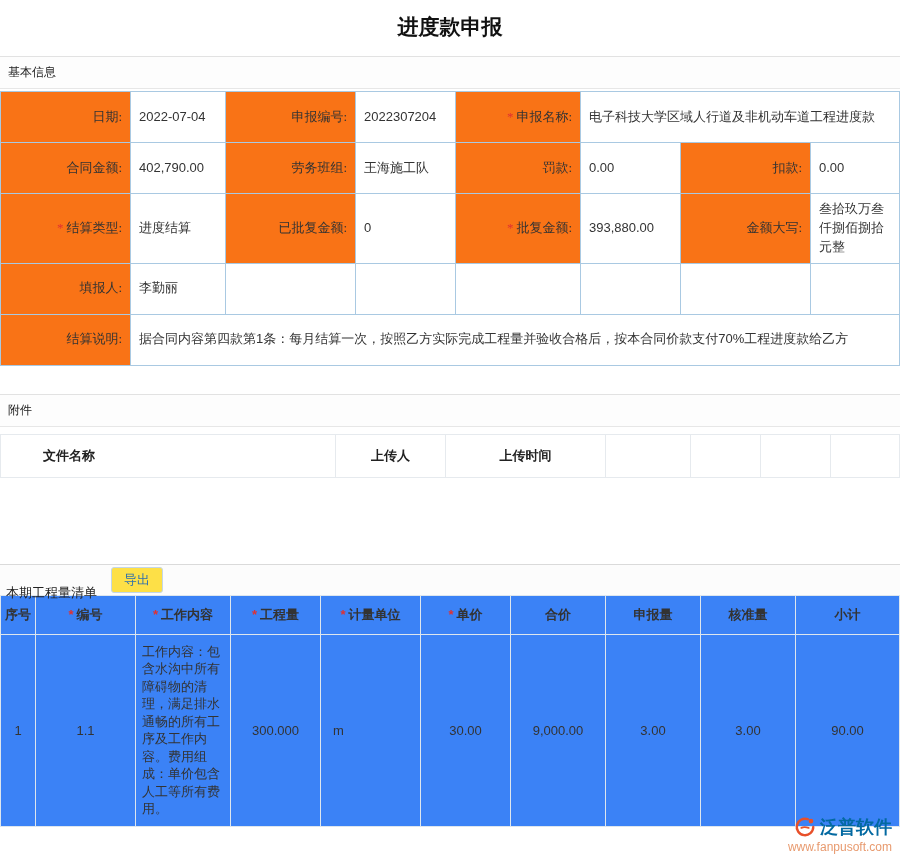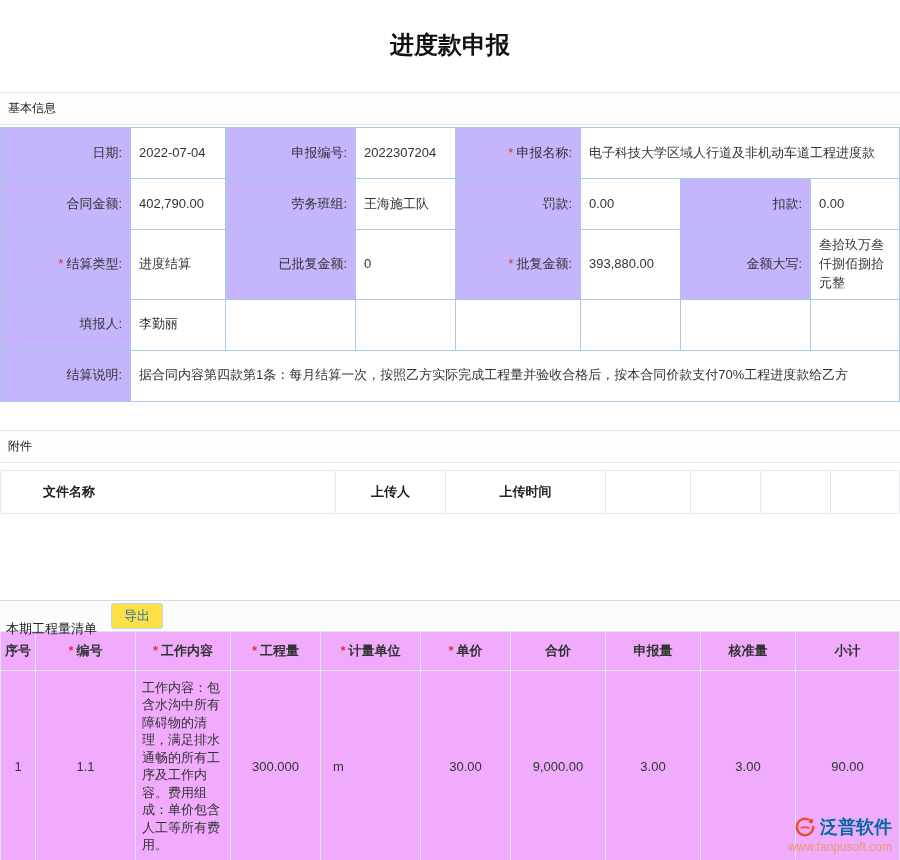--- a/index.html
+++ b/index.html
@@ -4,35 +4,35 @@
 <style>
   * { box-sizing: border-box; }
   html, body { margin: 0; padding: 0; }
   body {
     width: 900px; height: 860px; overflow: hidden; position: relative;
     background: #fff; color: #333;
     font-family: "Liberation Sans", "DejaVu Sans", sans-serif;
     font-size: 13px;
   }
   .page-title {
-    text-align: center; font-size: 24px; font-weight: bold; color: #111;
-    margin: 16px; padding: 13px 0 15px 0;
+    text-align: center; font-size: 21px; font-weight: bold; color: #111;
+    margin: 0; padding: 13px 0 15px 0;
   }
   .section-bar {
     border-top: 1px solid #e2e2e2; border-bottom: 1px solid #e7e7e7;
     background: #fdfdfd; padding: 7px 8px; color: #222; font-size: 12px;
   }
   
   .bi-table { width: 100%; border-collapse: collapse; table-layout: fixed; margin-top: 2px; }
   .bi-table td {
     border: 1px solid #a9c9e2; padding: 6px 8px; background: #fff;
     vertical-align: middle; word-break: break-all; line-height: 1.45;
   }
   .bi-table tr { height: 51px; }
-  .bi-table td.lbl { background: #c4b5fd; text-align: right; white-space: nowrap; }
+  .bi-table td.lbl { background: #f97316; text-align: right; white-space: nowrap; font-family: Liberation Serif, serif; }
   .bi-table td.nowrap { white-space: nowrap; overflow: hidden; }
   .req::before { content: "*"; color: #e03131; margin-right: 3px; }
   
   .att-wrap { margin-top: 28px; }
   .att-table { width: 100%; border-collapse: collapse; table-layout: fixed; margin-top: 7px; }
   .att-table td {
     border: 1px solid #e6eaee; height: 43px; vertical-align: middle;
     font-weight: bold; color: #222; text-align: center; background: #fff;
   }
   .att-table td.first { text-align: left; padding-left: 42px; }
@@ -42,21 +42,21 @@
     display: flex; align-items: center; border-top: 1px solid #dadada;
     background: #fcfcfc; height: 31px; padding: 0 6px;
   }
   .q-band-title { color: #222; margin-top: 27px; }
   .export-btn {
     margin-left: 14px; padding: 3px 12px; background: #fde047;
     border: 1px solid #c3d6e8; border-radius: 3px; color: #2f6fae;
     font-size: 13px; cursor: pointer; font-family: inherit;
   }
   .q-table { width: 100%; border-collapse: collapse; table-layout: fixed; }
-  .q-table th, .q-table td { border: 1px solid #dde6ee; background: #f0abfc; }
+  .q-table th, .q-table td { border: 1px solid #dde6ee; background: #3b82f6; }
   .q-table th { font-weight: bold; color: #333; padding: 10px 2px; text-align: center; }
   .q-table td { text-align: center; vertical-align: middle; padding: 6px 4px; }
   .q-table td.content-cell { text-align: left; line-height: 1.35; word-break: break-all; padding: 8px 6px; }
   
   .watermark { position: absolute; right: 8px; bottom: 6px; text-align: right; }
   .wm-top { display: flex; align-items: center; justify-content: flex-end; gap: 4px; }
   .wm-logo svg { display: block; }
   .wm-brand {
     color: #0369a1; font-size: 18px; font-weight: bold;
     font-family: "Liberation Serif", "DejaVu Serif", serif;

